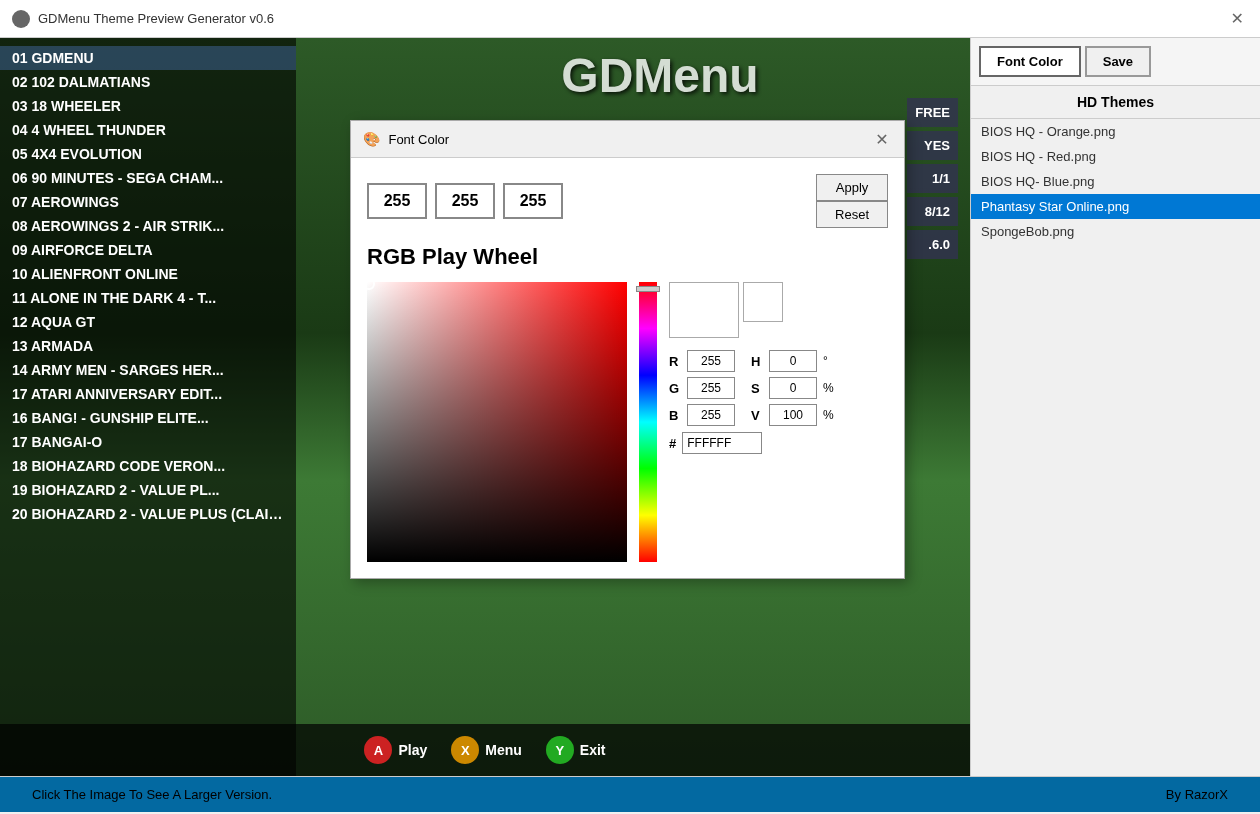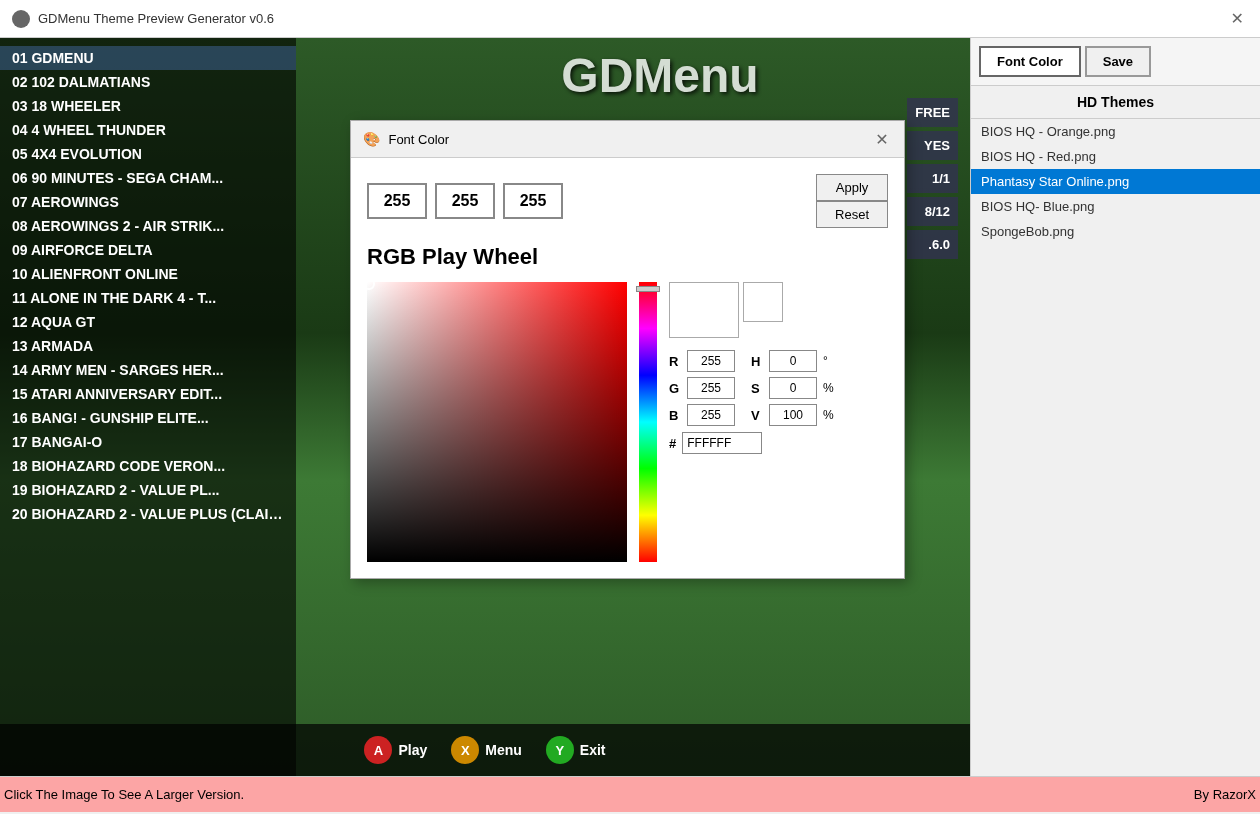--- a/index.html
+++ b/index.html
@@ -198,26 +198,26 @@
       color: #333;
     }
     .theme-item.selected {
       background: #0078d4;
       color: white;
     }
 
     
     .status-bar {
       height: 36px;
-      background: #fca5a5;
+      background: #0369a1;
       border-top: 1px solid #ccc;
       display: flex;
       align-items: center;
       justify-content: space-between;
-      padding: 0 4px;
+      padding: 0 32px;
       font-size: 13px;
     }
 
     
     .color-dialog {
       position: absolute;
       left: 350px;
       top: 120px;
       width: 555px;
       background: white;
@@ -437,21 +437,21 @@
         <div class="game-list-item">05 4X4 EVOLUTION</div>
         <div class="game-list-item">06 90 MINUTES - SEGA CHAM...</div>
         <div class="game-list-item">07 AEROWINGS</div>
         <div class="game-list-item">08 AEROWINGS 2 - AIR STRIK...</div>
         <div class="game-list-item">09 AIRFORCE DELTA</div>
         <div class="game-list-item">10 ALIENFRONT ONLINE</div>
         <div class="game-list-item">11 ALONE IN THE DARK 4 - T...</div>
         <div class="game-list-item">12 AQUA GT</div>
         <div class="game-list-item">13 ARMADA</div>
         <div class="game-list-item">14 ARMY MEN - SARGES HER...</div>
-        <div class="game-list-item">15 ATARI ANNIVERSARY EDIT...</div>
+        <div class="game-list-item">17 ATARI ANNIVERSARY EDIT...</div>
         <div class="game-list-item">16 BANG! - GUNSHIP ELITE...</div>
         <div class="game-list-item">17 BANGAI-O</div>
         <div class="game-list-item">18 BIOHAZARD CODE VERON...</div>
         <div class="game-list-item">19 BIOHAZARD 2 - VALUE PL...</div>
         <div class="game-list-item">20 BIOHAZARD 2 - VALUE PLUS (CLAIRE)</div>
       </div>
 
     <div class="gdmenu-header">GDMenu</div>
 
     <div class="preview-right-info">
@@ -480,22 +480,22 @@
 
   <div class="right-panel">
     <div class="right-panel-toolbar">
       <button class="toolbar-btn active">Font Color</button>
       <button class="toolbar-btn">Save</button>
     </div>
     <div class="hd-themes-label">HD Themes</div>
     <div class="theme-list">
     <div class="theme-item">BIOS HQ - Orange.png</div>
         <div class="theme-item">BIOS HQ - Red.png</div>
+        <div class="theme-item">BIOS HQ- Blue.png</div>
         <div class="theme-item selected">Phantasy Star Online.png</div>
-        <div class="theme-item">BIOS HQ- Blue.png</div>
         <div class="theme-item">SpongeBob.png</div>
       </div>
   </div>
 
 </div>
 
 <div class="status-bar">
   <span>Click The Image To See A Larger Version.</span>
   <span>By RazorX</span>
 </div>

